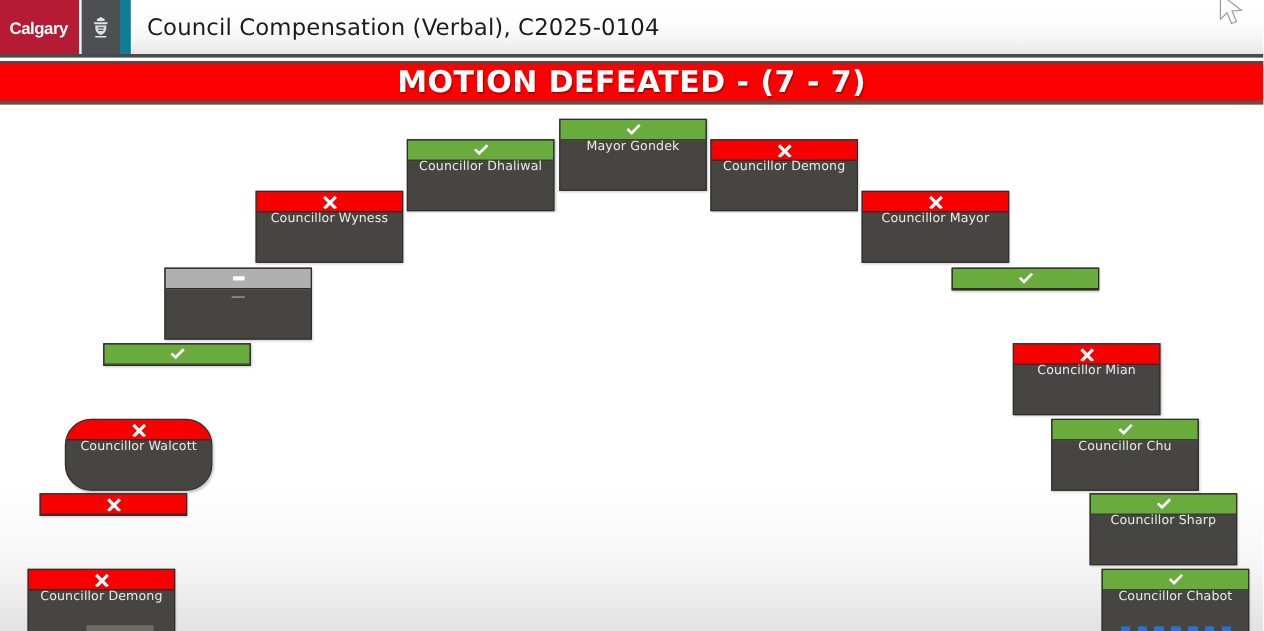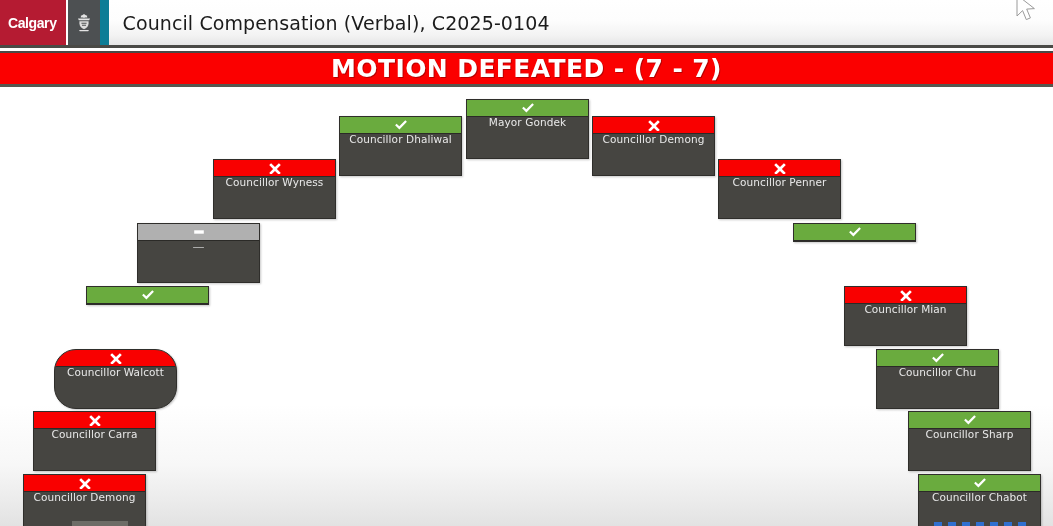--- a/index.html
+++ b/index.html
@@ -294,23 +294,20 @@
         </div>
       </div>
       <div class="vote-card no" style="left: 33px; top: 321px;">
         <div class="card-head">
           <span style="display: flex;">
             <svg class="vote-icon" width="14" height="12" viewBox="0 0 14 12">
               <path fill="#ffffff" d="M3.1 1.2 7 5.1l3.9-3.9 1.9 1.9L8.9 7l3.9 3.9-1.9 1.9L7 8.9l-3.9 3.9-1.9-1.9L5.1 7 1.2 3.1z"></path>
             </svg>
           </span>
         </div>
-        <div class="card-body">
-          <span class="card-name">Councillor Carra</span>
-        </div>
       </div>
       <div class="vote-card no" style="left: 23px; top: 384px;">
         <div class="card-head">
           <span style="display: flex;">
             <svg class="vote-icon" width="14" height="12" viewBox="0 0 14 12">
               <path fill="#ffffff" d="M3.1 1.2 7 5.1l3.9-3.9 1.9 1.9L8.9 7l3.9 3.9-1.9 1.9L7 8.9l-3.9 3.9-1.9-1.9L5.1 7 1.2 3.1z"></path>
             </svg>
           </span>
         </div>
         <div class="card-body">
@@ -343,21 +340,21 @@
       </div>
       <div class="vote-card no" style="left: 718px; top: 69px;">
         <div class="card-head">
           <span style="display: flex;">
             <svg class="vote-icon" width="14" height="12" viewBox="0 0 14 12">
               <path fill="#ffffff" d="M3.1 1.2 7 5.1l3.9-3.9 1.9 1.9L8.9 7l3.9 3.9-1.9 1.9L7 8.9l-3.9 3.9-1.9-1.9L5.1 7 1.2 3.1z"></path>
             </svg>
           </span>
         </div>
         <div class="card-body">
-          <span class="card-name">Councillor Penner</span>
+          <span class="card-name">Councillor Mayor</span>
         </div>
       </div>
       <div class="vote-card yes" style="left: 793px; top: 133px;">
         <div class="card-head">
           <span style="display: flex;">
             <svg class="vote-icon" width="14" height="12" viewBox="0 0 14 12">
               <path fill="#ffffff" d="M5.4 10.4 1.1 6.3l1.5-1.6 2.7 2.6 6-6 1.6 1.5z"></path>
             </svg>
           </span>
         </div>

